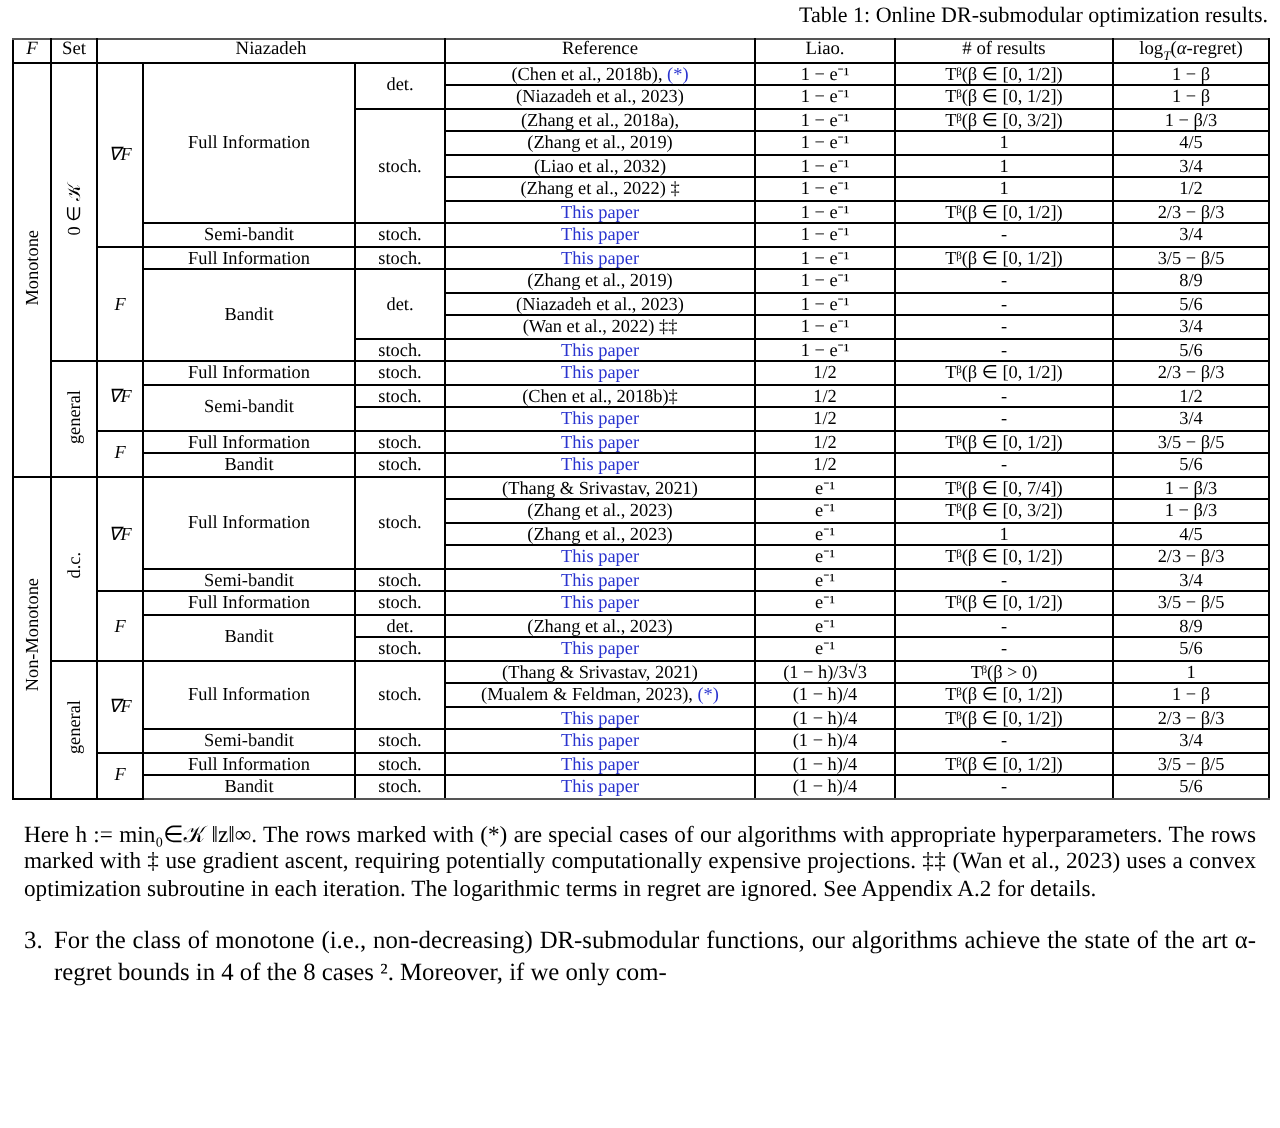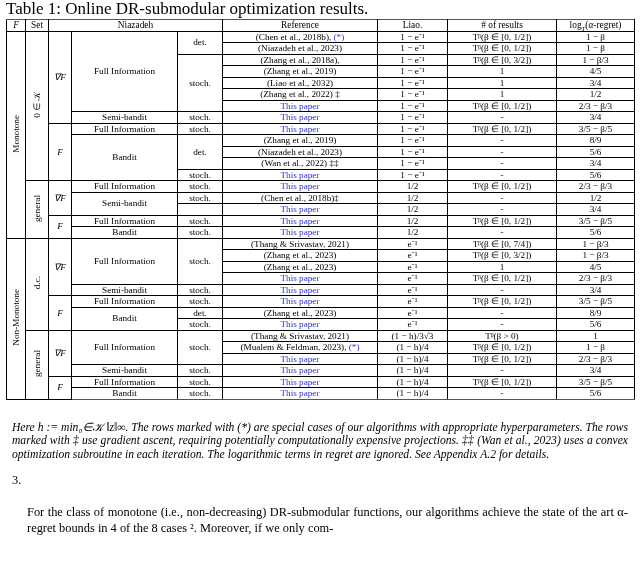--- a/index.html
+++ b/index.html
@@ -4,21 +4,21 @@
 <style>
   html,body{margin:0;padding:0;}
   body{
     width:640px;height:564px;background:#ffffff;
     font-family:"Liberation Serif", serif;
     color:#000;
     overflow:hidden;
   }
   .page{width:640px;height:564px;position:relative;box-sizing:border-box;padding:0 6px;}
   .caption{
-    text-align:left;font-size:17px;line-height:15px;
+    text-align:right;font-size:11px;line-height:15px;
     padding:1px 0 3px 0;
   }
   table.tbl{
     border-collapse:collapse;
     width:628px;
     table-layout:fixed;
     font-size:9.2px;
     line-height:10.2px;
   }
   table.tbl td, table.tbl th{
@@ -40,33 +40,32 @@
     transform:rotate(180deg);
     white-space:nowrap;
     display:inline-block;
     font-size:9.2px;
   }
   .mth{font-family:"Liberation Serif", serif;font-style:italic;}
   sub{font-size:0.7em;vertical-align:sub;line-height:0;}
   .note{
     font-size:11.6px;line-height:13.6px;
     text-align:justify;
-    margin-top:21px;
+    margin-top:11px;
     padding:0 6px;
-    font-style:italic;
   }
   .body-item{
     font-size:12.4px;line-height:15.4px;
     text-align:justify;
     margin-top:12px;
     padding:0 6px;
     display:flex;
   }
   .body-item .num{width:15px;flex:none;}
-  .body-item .txt{flex:1;margin-top:32px;}
+  .body-item .txt{flex:1;}
 </style>
 </head>
 <body>
 
 <div class="page">
 
   <div class="caption">Table 1: Online DR-submodular optimization results.</div>
 
   <table class="tbl">
     <colgroup>

